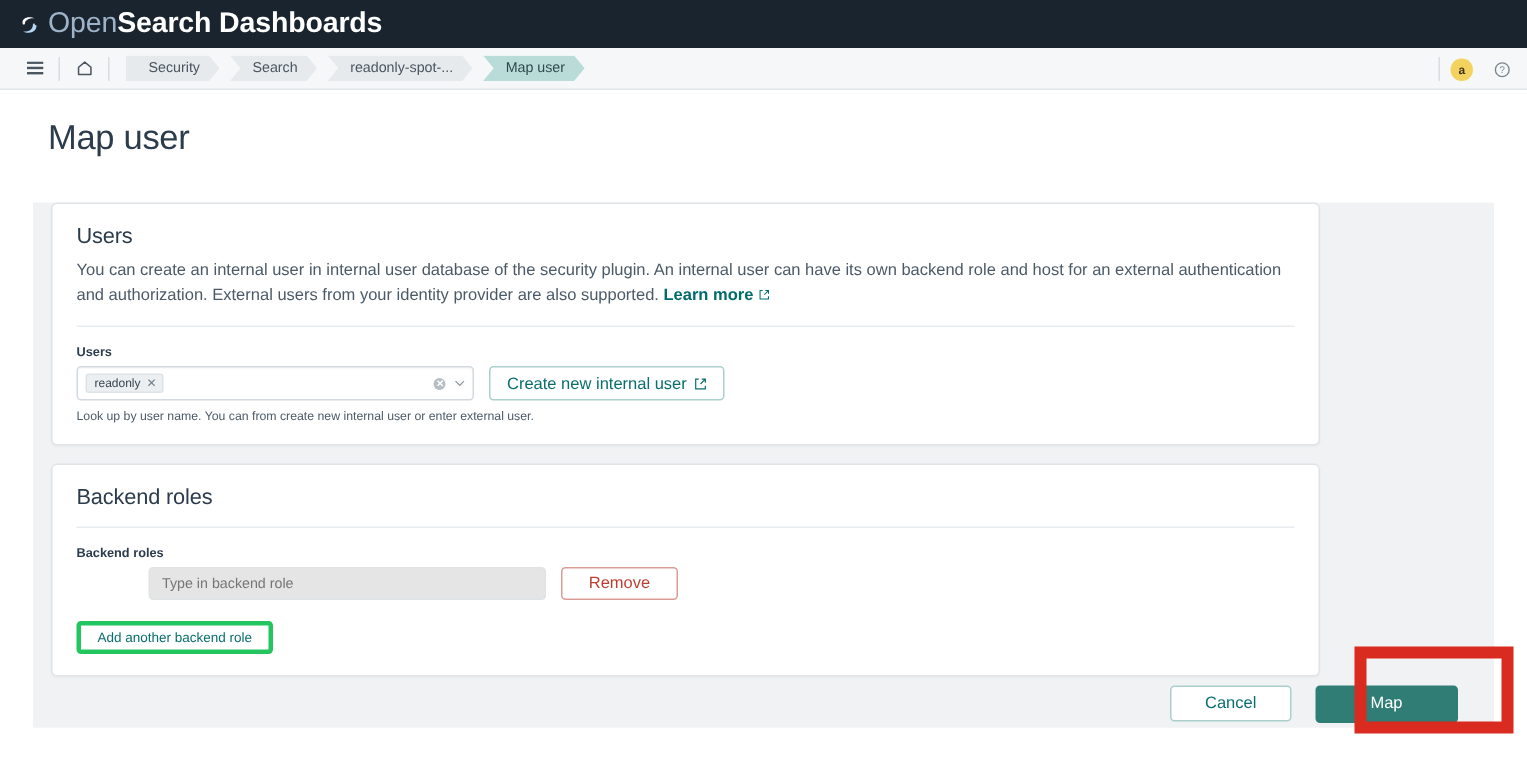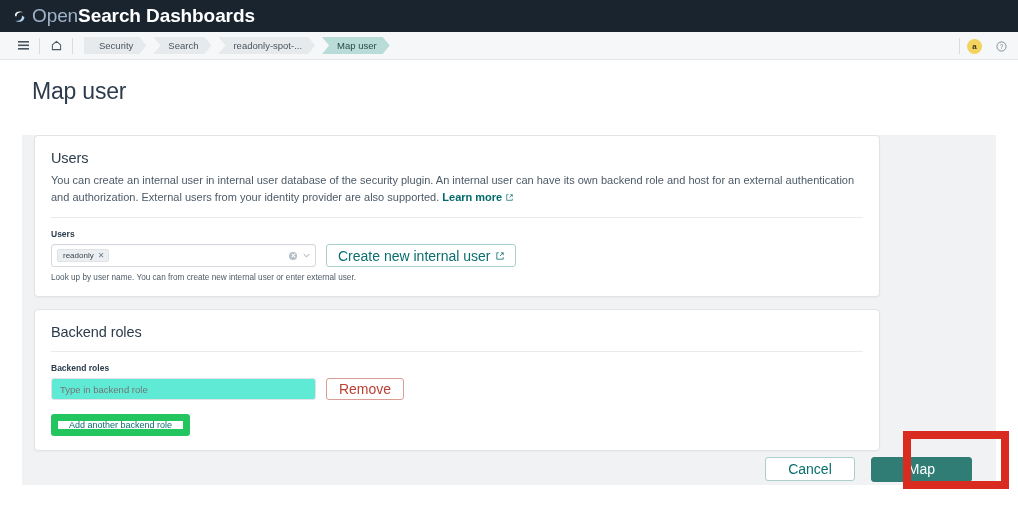--- a/index.html
+++ b/index.html
@@ -113,34 +113,34 @@
     content:""; position:absolute; left:1.6px; top:3.4px; width:4.8px; height:1px; background:#fff;
   }
   .cb-clear:before { transform:rotate(45deg); }
   .cb-clear:after { transform:rotate(-45deg); }
   .chev { width:7px; height:7px; cursor:pointer; }
 
   .helper { font-size:8.2px; color:#4c5a67; margin-top:6px; }
 
   
   .btn {
-    font-size:14px; border-radius:3px; cursor:pointer;
+    font-size:11px; border-radius:3px; cursor:pointer;
     display:inline-flex; align-items:center; justify-content:center; gap:5px;
     white-space:nowrap; background:#fff;
   }
   .btn-outline-teal { border:1px solid #aacfcc; color:#0a6e6e; height:23px; padding:0 11px; }
   .btn-outline-red { border:1px solid #d99d96; color:#bd3f33; height:22px; padding:0 20px; width:78px; }
   .btn-fill-teal { background:#2f7d75; border:1px solid #2f7d75; color:#ffffff; height:25px; padding:0 36px; }
-  .btn-add { border:7px solid #22c55e; color:#0a6e6e; height:22px; padding:0 11px; font-size:9px; }
+  .btn-add { border:3px solid #22c55e; color:#0a6e6e; height:22px; padding:0 11px; font-size:9px; }
 
   .text-input {
-    width:265px; height:22px; background:#5eead4;
+    width:265px; height:22px; background:#e5e5e5;
     border:1px solid #dfe3e6; border-radius:3px;
     font-size:9.5px; color:#69747d; padding:0 8px;
-    display:flex; align-items:center;
+    display:flex; align-items:center;margin-left:48px;
   }
 
   
   .bottombar {
     position:absolute; left:0; bottom:0; width:974px; height:32px;
     background:#f0f2f3;
     display:flex; align-items:center; justify-content:flex-end;
     padding-right:24px; gap:16px;
   }
 

